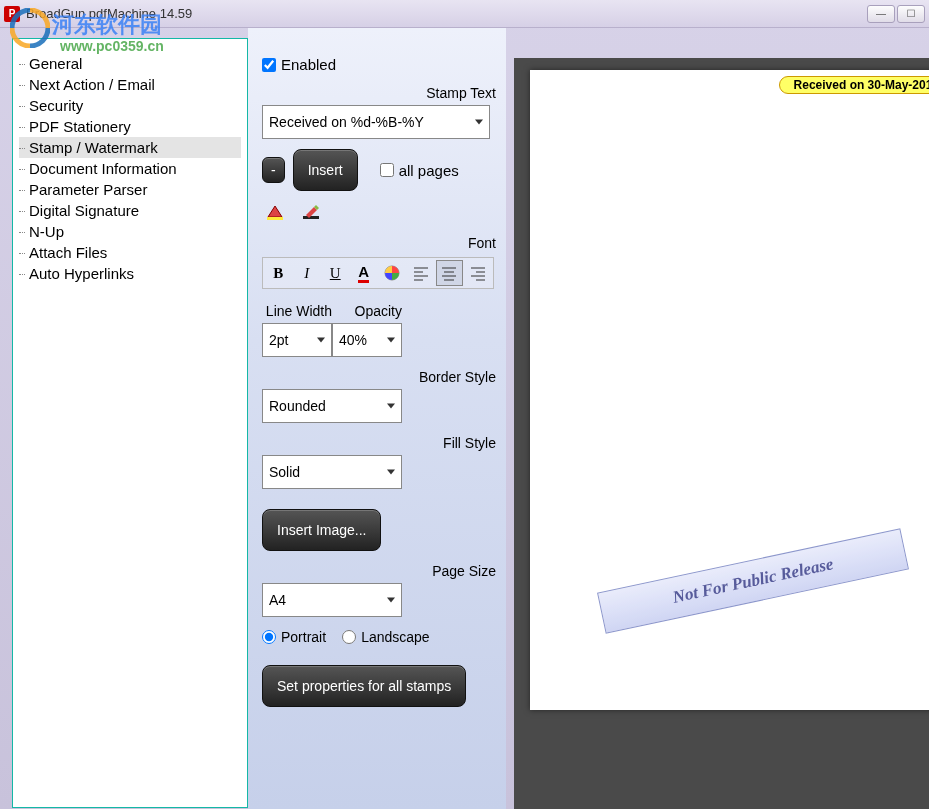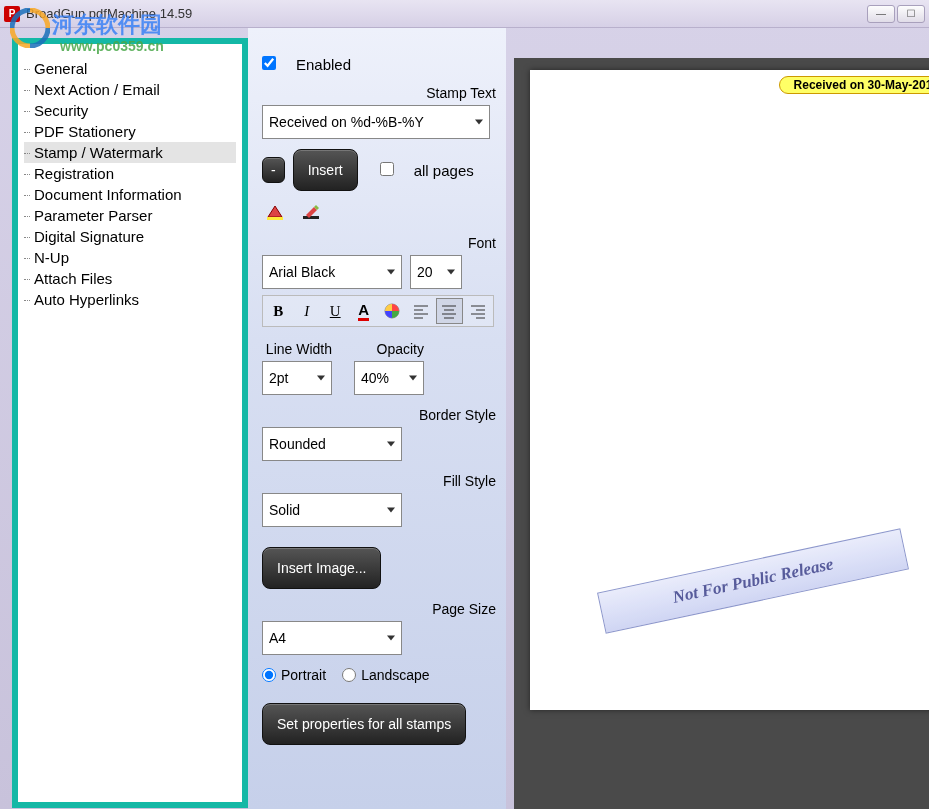--- a/index.html
+++ b/index.html
@@ -54,21 +54,21 @@
 
 .content {
   position: absolute;
   top: 28px; left: 0; right: 0; bottom: 0;
   display: flex;
 }
 
 .sidebar {
   width: 236px;
   background: #fff;
-  border: 6px solid #14b8a6;
+  border: 1px solid #14b8a6;
   margin: 10px 0 0 12px;
   padding: 14px 6px;
   height: 770px;
   overflow: hidden;
 }
 .sidebar .tree-item {
   font-size: 15px;
   color: #000;
   padding: 2px 0 2px 10px;
   position: relative;
@@ -85,21 +85,21 @@
 .form-panel {
   width: 258px;
   padding: 28px 10px 10px 14px;
   background: linear-gradient(to bottom, #eef1fb 0%, #d8dff2 40%, #c6d0ea 100%);
   font-size: 14px;
   color: #000;
 }
 .form-panel label.section { display: block; margin: 12px 0 4px; text-align: right; }
 .form-panel .row { display: flex; align-items: center; gap: 8px; }
 
-.checkbox { display: flex; align-items: flex-start; gap: 20px; margin-bottom: 10px; font-size: 15px; }
+.checkbox { display: flex; align-items: center; gap: 5px; margin-bottom: 10px; font-size: 15px; }
 .checkbox input { width: 14px; height: 14px; }
 
 .combo {
   background: #fff;
   border: 1px solid #888;
   height: 34px;
   display: flex; align-items: center;
   padding: 0 6px;
   font-size: 14px;
   position: relative;
@@ -184,21 +184,21 @@
   border: 1px solid #7a86c4;
   padding: 10px 18px;
   font-size: 17px; font-weight: bold; color: #3a3f8a;
   font-family: "Times New Roman", serif;
   font-style: italic;
   text-align: center;
   transform: rotate(-12deg);
   opacity: 0.85;
 }
 
-.two-col { display: flex; gap: 22px; }
+.two-col { display: flex; }
 .col { display: flex; flex-direction: column; }
 
 svg.ico { width: 18px; height: 18px; }
 
 </style>
 </head>
 <body>
 
 <div class="titlebar">
   <div class="app-icon">P</div>
@@ -220,21 +220,20 @@
 </div>
 
 <div class="content">
 
   <div class="sidebar" id="sidebar">
       <div class="tree-item">General</div>
       <div class="tree-item">Next Action / Email</div>
       <div class="tree-item">Security</div>
       <div class="tree-item">PDF Stationery</div>
       <div class="tree-item selected">Stamp / Watermark</div>
-      <div class="tree-item">Registration</div>
       <div class="tree-item">Document Information</div>
       <div class="tree-item">Parameter Parser</div>
       <div class="tree-item">Digital Signature</div>
       <div class="tree-item">N-Up</div>
       <div class="tree-item">Attach Files</div>
       <div class="tree-item">Auto Hyperlinks</div>
     </div>
 
   <div class="form-panel">
 
@@ -268,30 +267,20 @@
       <span class="icon-btn">
         <svg class="ico" viewBox="0 0 18 18">
             <rect x="1" y="13" width="16" height="3" fill="#222"></rect>
             <polygon points="4,12 12,4 15,7 7,15" fill="#d44"></polygon>
             <polygon points="12,4 14,2 17,5 15,7" fill="#8b4"></polygon>
           </svg>
       </span>
     </div>
 
     <label class="section">Font</label>
-    <div class="row">
-      <div class="combo med">
-        <span>Arial Black</span>
-        <span class="arrow"></span>
-      </div>
-      <div class="combo sm2">
-        <span>20</span>
-        <span class="arrow"></span>
-      </div>
-    </div>
 
     <div class="toolbar-row">
       <div class="tbtn" style="font-weight:bold;">B</div>
       <div class="tbtn" style="font-style:italic;">I</div>
       <div class="tbtn" style="text-decoration:underline;">U</div>
       <div class="tbtn" style="position:relative;">
         <span style="font-weight:bold;border-bottom:3px solid #d00;">A</span>
       </div>
       <div class="tbtn">
         <svg class="ico" viewBox="0 0 18 18">

